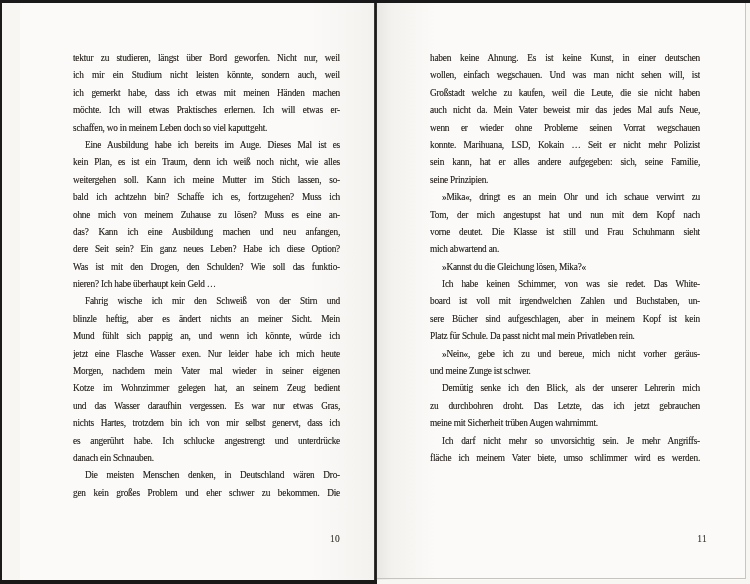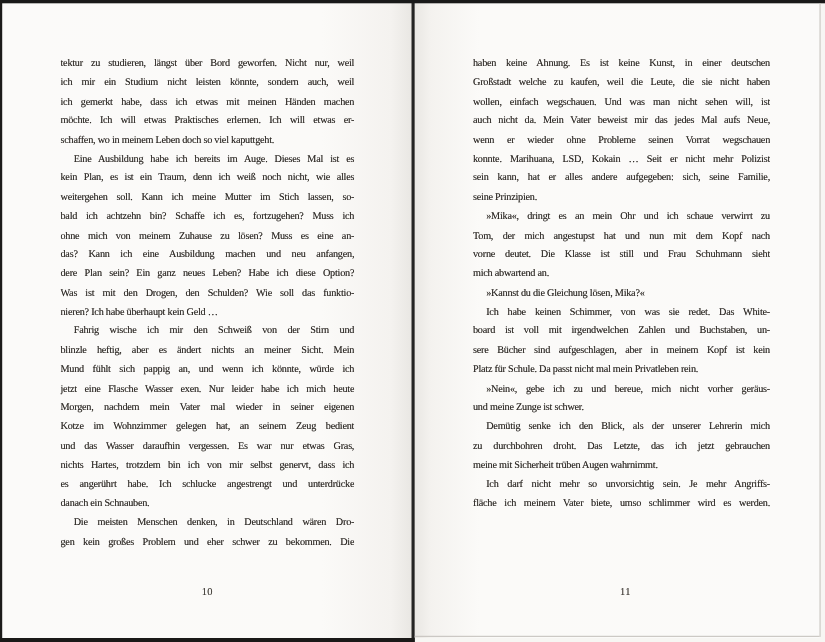--- a/index.html
+++ b/index.html
@@ -2,21 +2,21 @@
 <html><head>
 <meta charset="utf-8">
 <style>
   html,body { margin:0; padding:0; background:#0d0d0d; }
   .photo {
     position:relative; width:750px; height:584px; overflow:hidden;
     background:#f7f6f3; font-family:"Liberation Serif", serif;
   }
   .page { position:absolute; top:3px; bottom:4px; }
   .page.left {
-    left:2px; width:372px;
+    left:20px; width:372px;
     background:linear-gradient(to right,#fbfaf9 0%,#fbfaf8 78%,#f4f2ef 95%,#e9e7e3 100%);
   }
   .page.right {
     left:377px; width:368px;
     background:linear-gradient(to right,#e9e7e3 0%,#f4f2ef 4%,#fbfaf8 16%,#fbfaf9 100%);
   }
   .gutter-line { position:absolute; left:374px; top:0; width:3px; height:584px;
     background:linear-gradient(to right,#4a4744,#191919 45%,#353331); z-index:5; }
   .frame-top { position:absolute; left:0; top:0; width:750px; height:3px; background:#191919; z-index:6; }
   .frame-left { position:absolute; left:0; top:0; width:2px; height:584px; background:#1c1b1a; z-index:6; }
@@ -32,21 +32,21 @@
     height:17.4px; line-height:17.4px; overflow:hidden;
     font-size:9.3px; letter-spacing:-0.22px; color:#2e2a26;
     text-shadow:0 0 0.6px rgba(46,42,38,0.55);
     white-space:normal;
   }
   .line.i { text-indent:12px; }
   .line.j { text-align:justify; }
   .line.j::after { content:""; display:inline-block; width:100%; height:0; }
 
   .pagenum {
-    position:absolute; top:531px; text-align:center;
+    position:absolute; top:531px; text-align:right;
     font-size:9.5px; letter-spacing:0.3px; color:#45413c;
     text-shadow:0 0 0.6px rgba(46,42,38,0.45);
   }
   .page.left .pagenum { left:53px; width:267px; }
   .page.right .pagenum { left:53px; width:277px;font-family:Liberation Serif, serif; }
 </style>
 </head>
 <body>
 
 <div class="photo">
@@ -57,21 +57,21 @@
         <div class="line j">ich mir ein Studium nicht leisten könnte, sondern auch, weil</div>
         <div class="line j">ich gemerkt habe, dass ich etwas mit meinen Händen machen</div>
         <div class="line j">möchte. Ich will etwas Praktisches erlernen. Ich will etwas er-</div>
         <div class="line">schaffen, wo in meinem Leben doch so viel kaputtgeht.</div>
         <div class="line i j">Eine Ausbildung habe ich bereits im Auge. Dieses Mal ist es</div>
         <div class="line j">kein Plan, es ist ein Traum, denn ich weiß noch nicht, wie alles</div>
         <div class="line j">weitergehen soll. Kann ich meine Mutter im Stich lassen, so-</div>
         <div class="line j">bald ich achtzehn bin? Schaffe ich es, fortzugehen? Muss ich</div>
         <div class="line j">ohne mich von meinem Zuhause zu lösen? Muss es eine an-</div>
         <div class="line j">das? Kann ich eine Ausbildung machen und neu anfangen,</div>
-        <div class="line j">dere Plan sein? Ein ganz neues Leben? Habe ich diese Option?</div>
+        <div class="line j">dere Seit sein? Ein ganz neues Leben? Habe ich diese Option?</div>
         <div class="line j">Was ist mit den Drogen, den Schulden? Wie soll das funktio-</div>
         <div class="line">nieren? Ich habe überhaupt kein Geld …</div>
         <div class="line i j">Fahrig wische ich mir den Schweiß von der Stirn und</div>
         <div class="line j">blinzle heftig, aber es ändert nichts an meiner Sicht. Mein</div>
         <div class="line j">Mund fühlt sich pappig an, und wenn ich könnte, würde ich</div>
         <div class="line j">jetzt eine Flasche Wasser exen. Nur leider habe ich mich heute</div>
         <div class="line j">Morgen, nachdem mein Vater mal wieder in seiner eigenen</div>
         <div class="line j">Kotze im Wohnzimmer gelegen hat, an seinem Zeug bedient</div>
         <div class="line j">und das Wasser daraufhin vergessen. Es war nur etwas Gras,</div>
         <div class="line j">nichts Hartes, trotzdem bin ich von mir selbst genervt, dass ich</div>
@@ -79,22 +79,22 @@
         <div class="line">danach ein Schnauben.</div>
         <div class="line i j">Die meisten Menschen denken, in Deutschland wären Dro-</div>
         <div class="line j">gen kein großes Problem und eher schwer zu bekommen. Die</div>
       </div>
     <div class="pagenum">10</div>
   </div>
 
   <div class="page right">
     <div class="text">
         <div class="line j">haben keine Ahnung. Es ist keine Kunst, in einer deutschen</div>
+        <div class="line j">wollen, einfach wegschauen. Und was man nicht sehen will, ist</div>
         <div class="line j">Großstadt welche zu kaufen, weil die Leute, die sie nicht haben</div>
-        <div class="line j">wollen, einfach wegschauen. Und was man nicht sehen will, ist</div>
         <div class="line j">auch nicht da. Mein Vater beweist mir das jedes Mal aufs Neue,</div>
         <div class="line j">wenn er wieder ohne Probleme seinen Vorrat wegschauen</div>
         <div class="line j">konnte. Marihuana, LSD, Kokain … Seit er nicht mehr Polizist</div>
         <div class="line j">sein kann, hat er alles andere aufgegeben: sich, seine Familie,</div>
         <div class="line">seine Prinzipien.</div>
         <div class="line i j">»Mika«, dringt es an mein Ohr und ich schaue verwirrt zu</div>
         <div class="line j">Tom, der mich angestupst hat und nun mit dem Kopf nach</div>
         <div class="line j">vorne deutet. Die Klasse ist still und Frau Schuhmann sieht</div>
         <div class="line">mich abwartend an.</div>
         <div class="line i">»Kannst du die Gleichung lösen, Mika?«</div>

